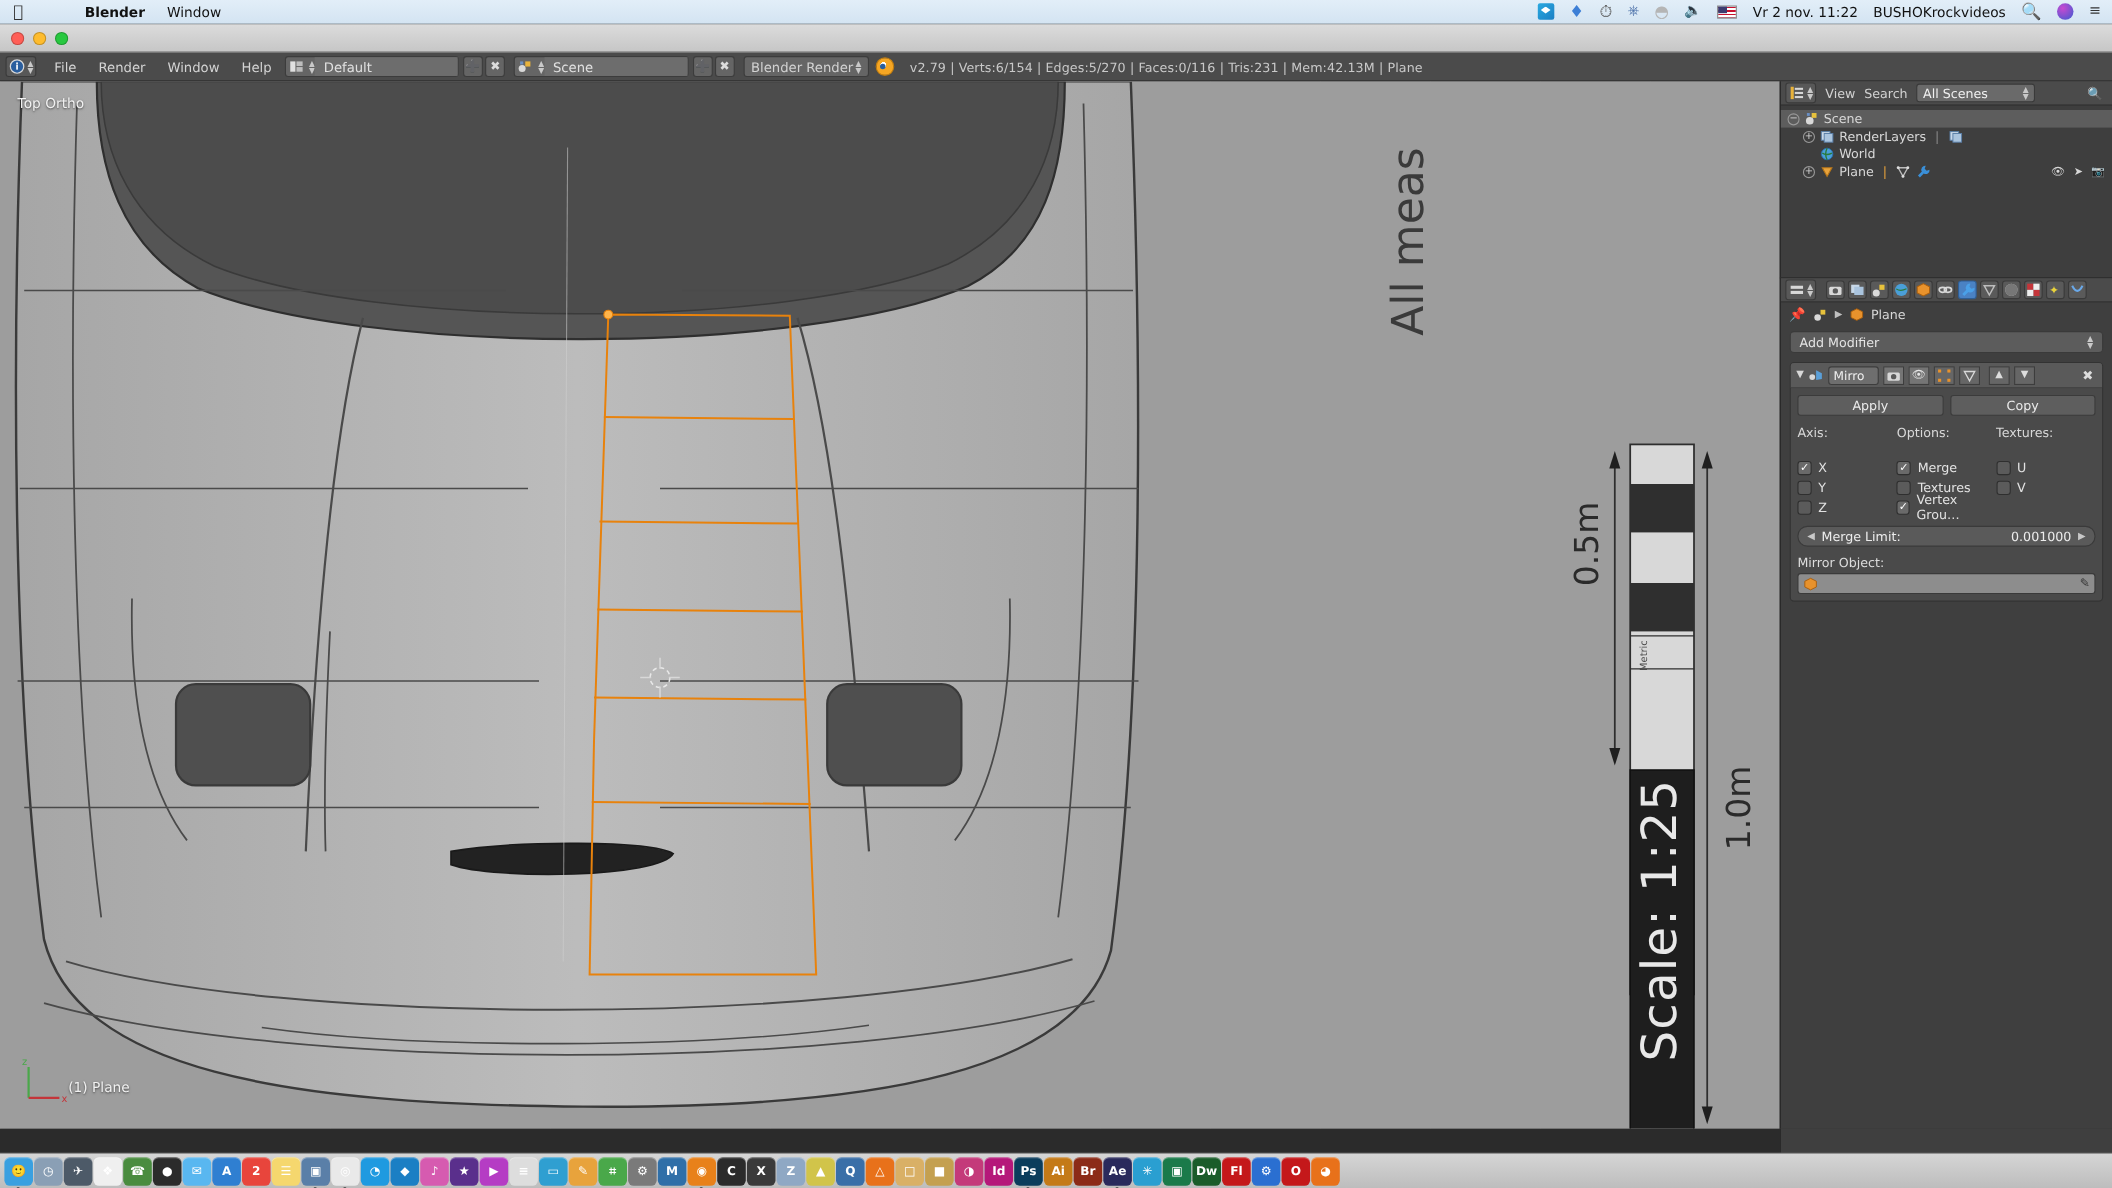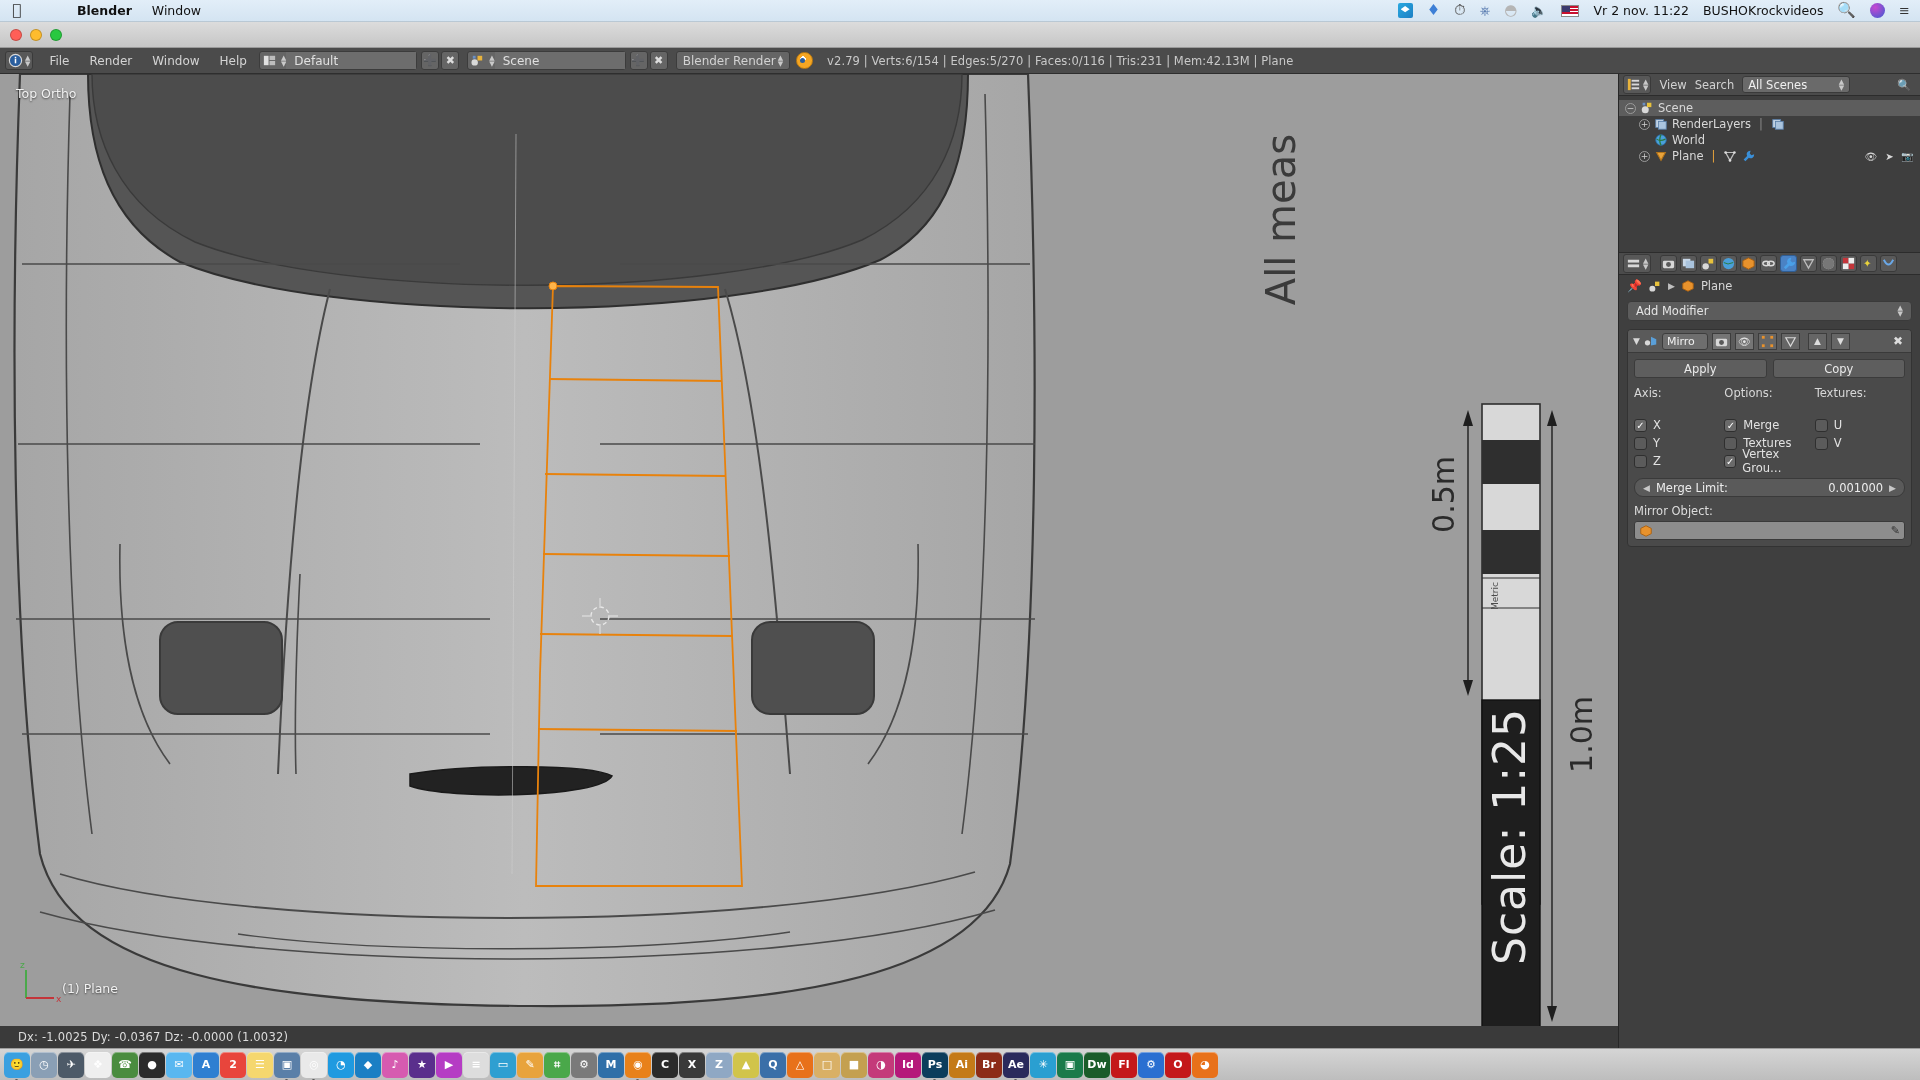--- a/index.html
+++ b/index.html
@@ -636,23 +636,20 @@
                 <path d="M8 2 L14 5 L14 11 L8 14 L2 11 L2 5 Z" fill="#e8922c" stroke="#a85f10"></path>
               </svg>
             <span style="flex:1;font-size:11px;color:#333;padding-left:4px"></span>
             <span style="font-size:11px;color:#333">✎</span>
           </div>
         </div>
       </div>
     </div>
   </div>
 
-  <div class="statusbar">
-    <span>Dx: -1.0025   Dy: -0.0367  Dz: -0.0000 (1.0032)</span>
-  </div>
   <div class="rightfill"></div>
 
   <div class="dock">
       <div class="dicon" style="background: rgb(58, 160, 224);">
         <span>🙂</span>
         <i class="ddot"></i>
       </div>
       <div class="dicon" style="background: rgb(138, 159, 181);">
         <span>◷</span>
       </div>

